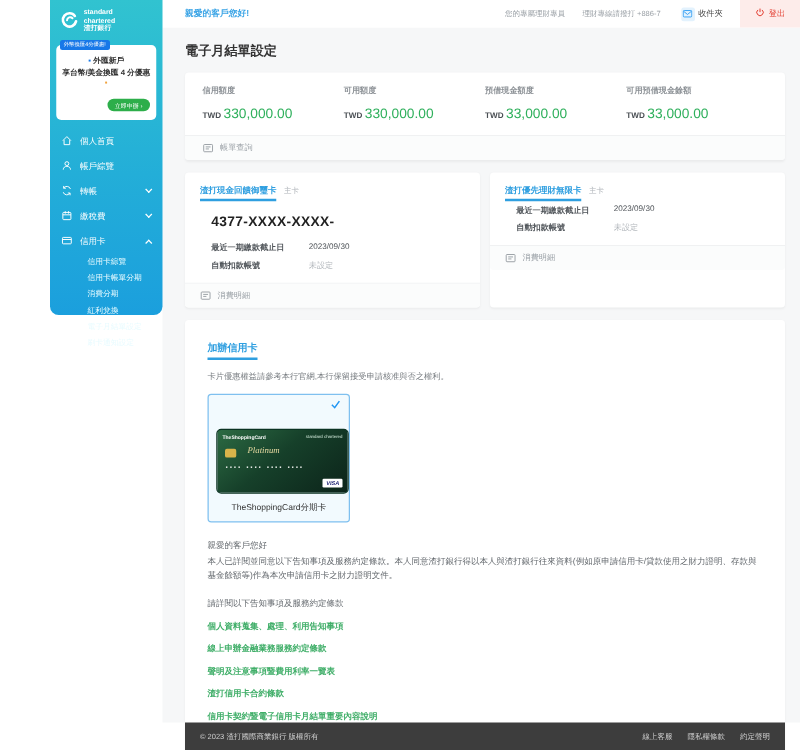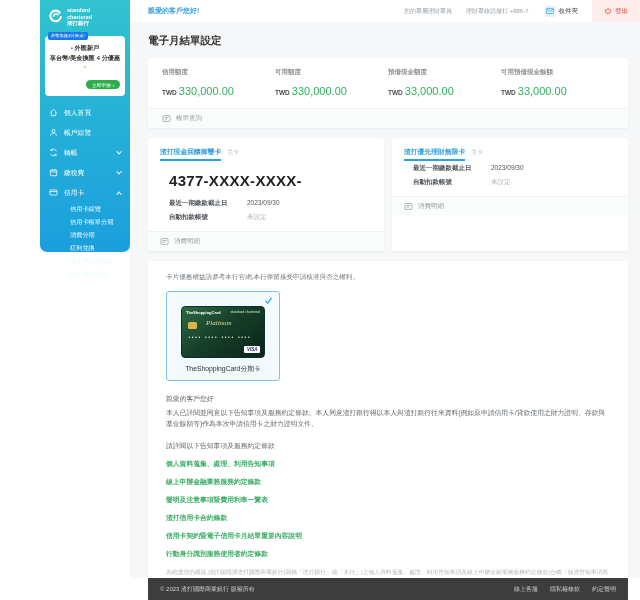--- a/index.html
+++ b/index.html
@@ -55,33 +55,33 @@
   .limit-label { font-size:6.5px; color:#8a8f94; font-weight:bold; margin-bottom:4px; }
   .limit-cur { font-size:6.5px; font-weight:bold; color:#4a4f54; margin-right:2px; }
   .limit-amt { font-size:11px; color:#2fb05c; }
   .bill-row { border-top:1px solid #f0f1f2; background:#fbfcfc; height:20px; display:flex; align-items:center; gap:5px; padding:0 14px; font-size:6.5px; color:#9aa0a6; cursor:pointer; border-radius:0 0 3px 3px; }
 
   .cards-row { display:flex; gap:8px; margin-bottom:10px; }
   .ccard { flex:1; background:#fff; border-radius:3px; box-shadow:0 1px 2px rgba(0,0,0,.05); }
   .ccard-head { display:flex; align-items:baseline; gap:6px; padding:9px 12px 0; }
   .ccard-title { font-size:6.8px; color:#2f9fe0; font-weight:bold; border-bottom:2px solid #2f9fe0; padding-bottom:2px; cursor:pointer; }
   .ccard-type { font-size:6px; color:#b0b5ba; }
-  .ccard-num { font-size:15px; font-weight:bold; color:#222; padding:11px 12px 7px 21px; letter-spacing:.3px; }
+  .ccard-num { font-size:11px; font-weight:bold; color:#222; padding:11px 12px 7px 21px; letter-spacing:.3px; }
   .ccard-kv { display:flex; padding:2.5px 12px 2.5px 21px; font-size:6.5px; }
   .kv-label { width:78px; font-weight:bold; color:#50555a; }
   .kv-val { color:#50555a; }
   .kv-val.muted { color:#b0b5ba; }
   .ccard-foot { margin-top:7px; border-top:1px solid #f0f1f2; background:#fbfcfc; height:20px; display:flex; align-items:center; gap:5px; padding:0 12px; font-size:6.5px; color:#9aa0a6; cursor:pointer; border-radius:0 0 3px 3px; }
 
   .apply-panel { background:#fff; border-radius:3px; box-shadow:0 1px 2px rgba(0,0,0,.05); padding:12px 18px 14px; }
   .apply-title { font-size:8px; color:#2f9fe0; font-weight:bold; display:inline-block; border-bottom:2px solid #2f9fe0; padding-bottom:2px; margin-bottom:9px; }
   .apply-note { font-size:6.6px; color:#777c80; margin-bottom:9px; }
   .card-select { width:114px; border:1px solid #7fc0ef; background:#f2fafe; border-radius:3px; padding:3px 6px 6px; margin-bottom:13px; cursor:pointer; }
   .check-row { text-align:right; height:10px; line-height:10px; }
-  .card-img { width:84px; height:52px; margin:1px auto 6px; background:linear-gradient(140deg,#2c6b43 0%,#16402a 45%,#0c241a 100%); border-radius:4px; position:relative; overflow:hidden; border:1px solid #0b3322; }
+  .card-img { width:106px; height:52px; margin:14px auto 6px; background:linear-gradient(140deg,#2c6b43 0%,#16402a 45%,#0c241a 100%); border-radius:4px; position:relative; overflow:hidden; border:1px solid #0b3322; }
   .ci-brand { position:absolute; top:3px; left:4px; color:#fff; font-size:4px; font-weight:bold; }
   .ci-bank { position:absolute; top:3px; right:4px; color:#cfe8d8; font-size:3.5px; text-align:right; line-height:1.2; }
   .ci-chip { position:absolute; top:15px; left:6px; width:9px; height:7px; background:#d9b44a; border-radius:1.5px; }
   .ci-tier { position:absolute; top:12px; left:24px; color:#e8dba2; font-size:7px; font-style:italic; font-family:"Liberation Serif","DejaVu Serif",serif; }
   .ci-num { position:absolute; top:28px; left:6px; color:#eef2ee; font-size:4.5px; letter-spacing:.6px; font-family:"Liberation Mono","DejaVu Sans Mono",monospace; }
   .ci-visa { position:absolute; bottom:4px; right:4px; background:#fff; color:#1a1f71; font-size:4.5px; font-weight:bold; font-style:italic; padding:1px 2.5px; border-radius:1px; }
   .card-caption { font-size:6.8px; color:#333; text-align:center; }
 
   .greet2 { font-size:6.8px; color:#63686d; margin-bottom:3px; }
   .agreement { font-size:6.8px; color:#63686d; line-height:1.65; margin-bottom:12px; }
@@ -278,20 +278,21 @@
           <svg width="9" height="9" viewBox="0 0 14 14">
               <rect x="1.5" y="2.5" width="11" height="9" rx="1" fill="none" stroke="#9aa0a6" stroke-width="1.2"></rect>
               <path d="M4 5.5h6M4 8h4" fill="none" stroke="#9aa0a6" stroke-width="1.2"></path>
             </svg>
           <span>消費明細</span>
         </div>
       </div>
     </section>
 
     <section class="apply-panel">
+      <div><span class="apply-title">加辦信用卡</span></div>
       <div class="apply-note">卡片優惠權益請參考本行官網,本行保留接受申請核准與否之權利。</div>
 
       <div class="card-select">
         <div class="check-row">
           <svg width="9" height="9" viewBox="0 0 12 12">
               <path d="M2 6.5 5 9.5 10 2.5" fill="none" stroke="#2196f3" stroke-width="1.6"></path>
             </svg>
         </div>
         <div class="card-img">
           <span class="ci-brand">TheShoppingCard</span>

